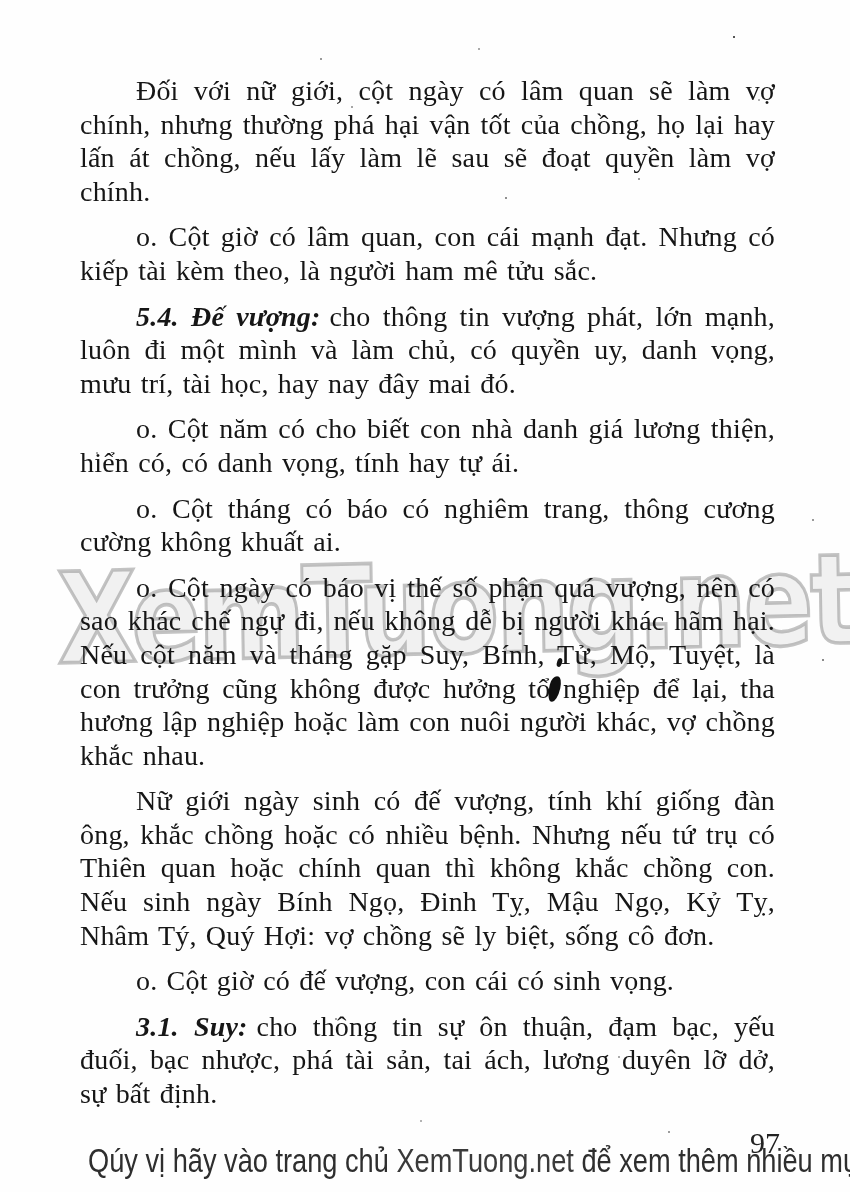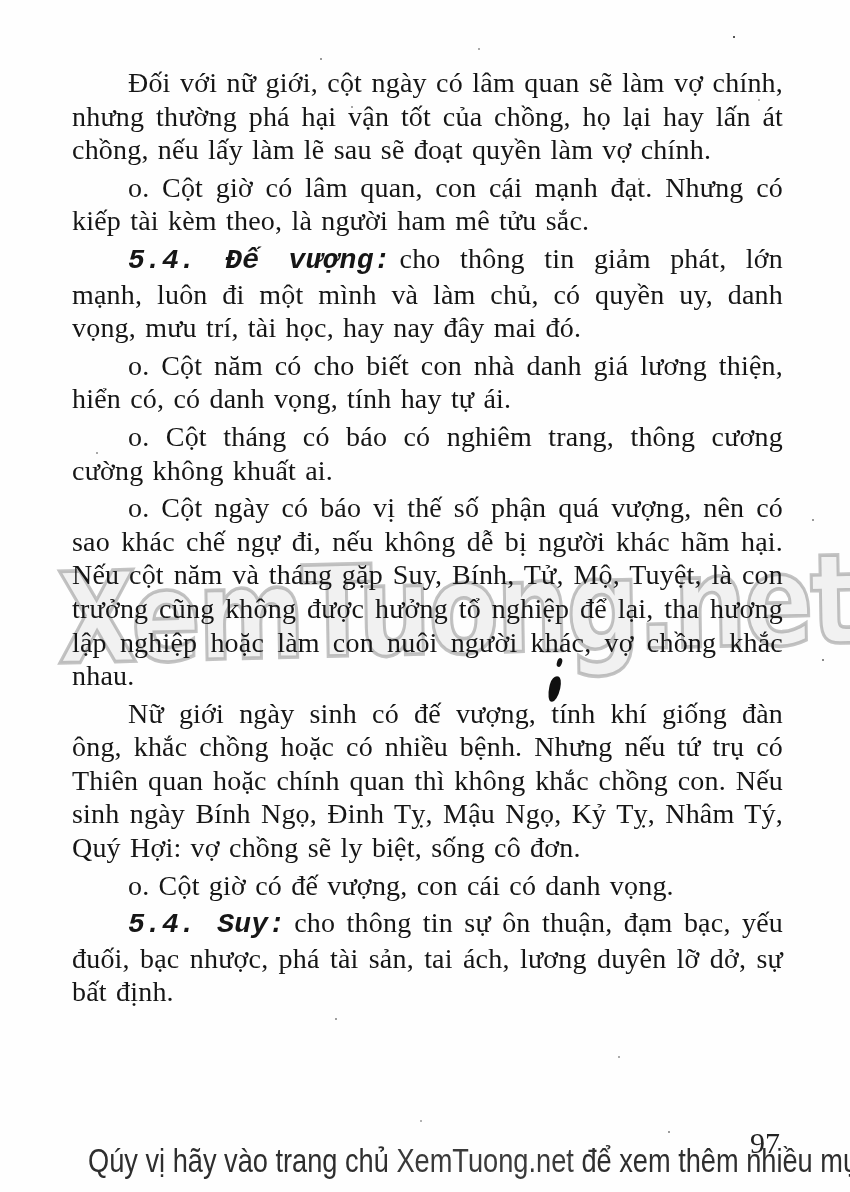--- a/index.html
+++ b/index.html
@@ -20,23 +20,23 @@
     left: 68px; top: 62px;
     width: 719px;
     font-size: 28px;
     line-height: 33.6px;
     letter-spacing: 0.2px;
     word-spacing: 2px;
     color: #161616;
     text-align: justify;
     z-index: 2;
   }
-  .para { margin: 4px; text-indent: 56px; }
+  .para { margin: 12px; text-indent: 56px; }
   .lead { font-weight: bold; font-style: italic; }
-  .lead:not(:empty) { margin-right: 0.32em; font-family: Liberation Mono, monospace; }
+  .lead:not(:empty) { margin-right: 0.32em; }
   
   .watermark {
     position: absolute;
     left: 56px; top: 546px;
     z-index: 1;
     font-family: "DejaVu Sans", sans-serif;
     font-weight: bold;
     font-size: 103px;
     letter-spacing: -3px;
     white-space: nowrap;
@@ -110,27 +110,27 @@
 
 <div class="page">
 
   <div class="specks"></div>
 
   <div class="watermark">XemTuong.net</div>
 
   <div class="body-text">
     <p class="para"><span class="lead"></span><span>Đối với nữ giới, cột ngày có lâm quan sẽ làm vợ chính, nhưng thường phá hại vận tốt của chồng, họ lại hay lấn át chồng, nếu lấy làm lẽ sau sẽ đoạt quyền làm vợ chính.</span></p>
     <p class="para"><span class="lead"></span><span>o. Cột giờ có lâm quan, con cái mạnh đạt. Nhưng có kiếp tài kèm theo, là người ham mê tửu sắc.</span></p>
-    <p class="para"><span class="lead">5.4. Đế vượng:</span><span>cho thông tin giảm phát, lớn mạnh, luôn đi một mình và làm chủ, có quyền uy, danh vọng, mưu trí, tài học, hay nay đây mai đó.</span></p>
+    <p class="para"><span class="lead">5.4. Đế vượng:</span><span>cho thông tin vượng phát, lớn mạnh, luôn đi một mình và làm chủ, có quyền uy, danh vọng, mưu trí, tài học, hay nay đây mai đó.</span></p>
     <p class="para"><span class="lead"></span><span>o. Cột năm có cho biết con nhà danh giá lương thiện, hiển có, có danh vọng, tính hay tự ái.</span></p>
     <p class="para"><span class="lead"></span><span>o. Cột tháng có báo có nghiêm trang, thông cương cường không khuất ai.</span></p>
     <p class="para"><span class="lead"></span><span>o. Cột ngày có báo vị thế số phận quá vượng, nên có sao khác chế ngự đi, nếu không dễ bị người khác hãm hại. Nếu cột năm và tháng gặp Suy, Bính, Tử, Mộ, Tuyệt, là con trưởng cũng không được hưởng tổ nghiệp để lại, tha hương lập nghiệp hoặc làm con nuôi người khác, vợ chồng khắc nhau.</span></p>
     <p class="para"><span class="lead"></span><span>Nữ giới ngày sinh có đế vượng, tính khí giống đàn ông, khắc chồng hoặc có nhiều bệnh. Nhưng nếu tứ trụ có Thiên quan hoặc chính quan thì không khắc chồng con. Nếu sinh ngày Bính Ngọ, Đinh Tỵ, Mậu Ngọ, Kỷ Tỵ, Nhâm Tý, Quý Hợi: vợ chồng sẽ ly biệt, sống cô đơn.</span></p>
-    <p class="para"><span class="lead"></span><span>o. Cột giờ có đế vượng, con cái có danh vọng.</span></p>
-    <p class="para"><span class="lead">5.4. Suy:</span><span>cho thông tin sự ôn thuận, đạm bạc, yếu đuối, bạc nhược, phá tài sản, tai ách, lương duyên lỡ dở, sự bất định.</span></p>
+    <p class="para"><span class="lead"></span><span>o. Cột giờ có đế vượng, con cái có sinh vọng.</span></p>
+    <p class="para"><span class="lead">3.1. Suy:</span><span>cho thông tin sự ôn thuận, đạm bạc, yếu đuối, bạc nhược, phá tài sản, tai ách, lương duyên lỡ dở, sự bất định.</span></p>
   </div>
 
   <div class="ink-dot"></div>
   <div class="ink-blot"></div>
 
   <div class="page-number">97</div>
 
   <div class="footer"><span>Qúy vị hãy vào trang chủ</span> <span class="site">XemTuong.net</span> <span>để xem thêm nhiều mục hay khác</span></div>
 
 </div>

